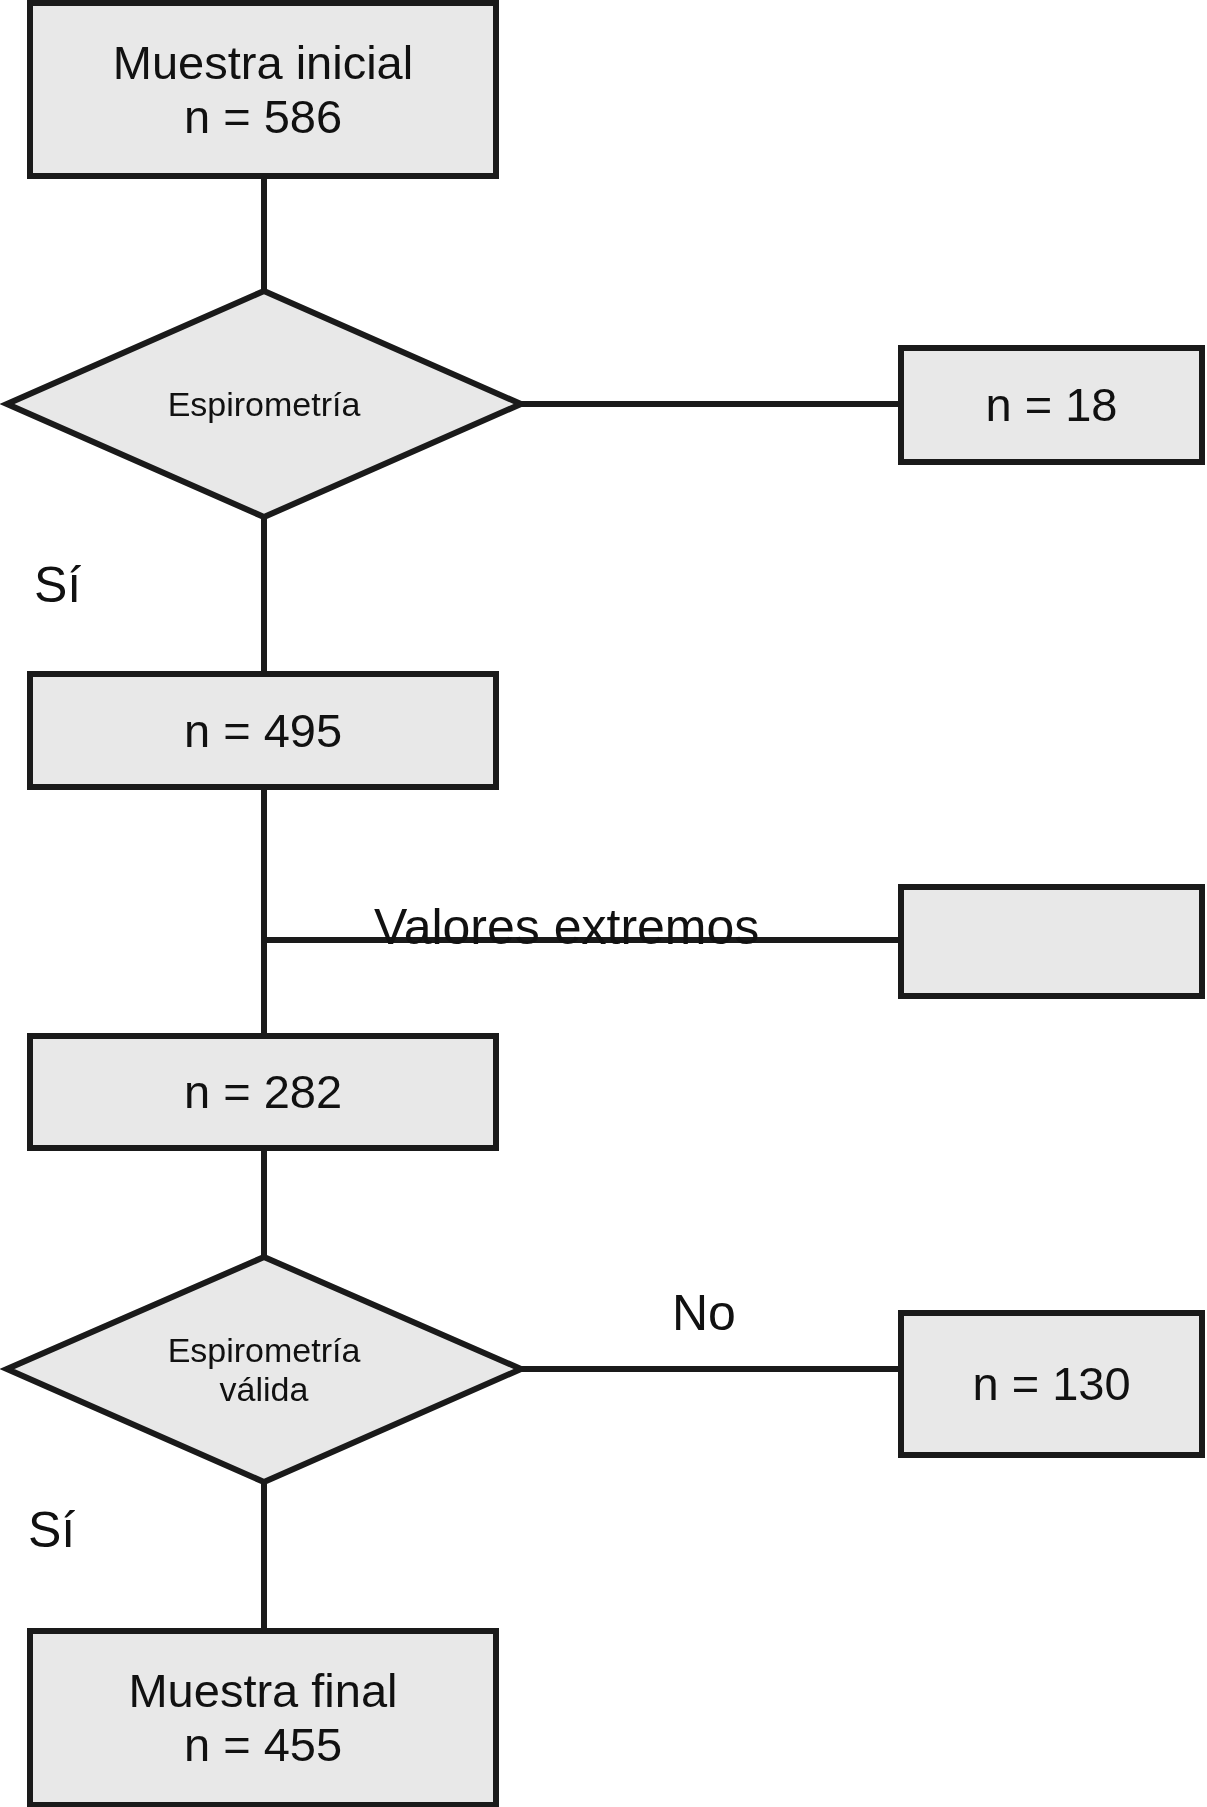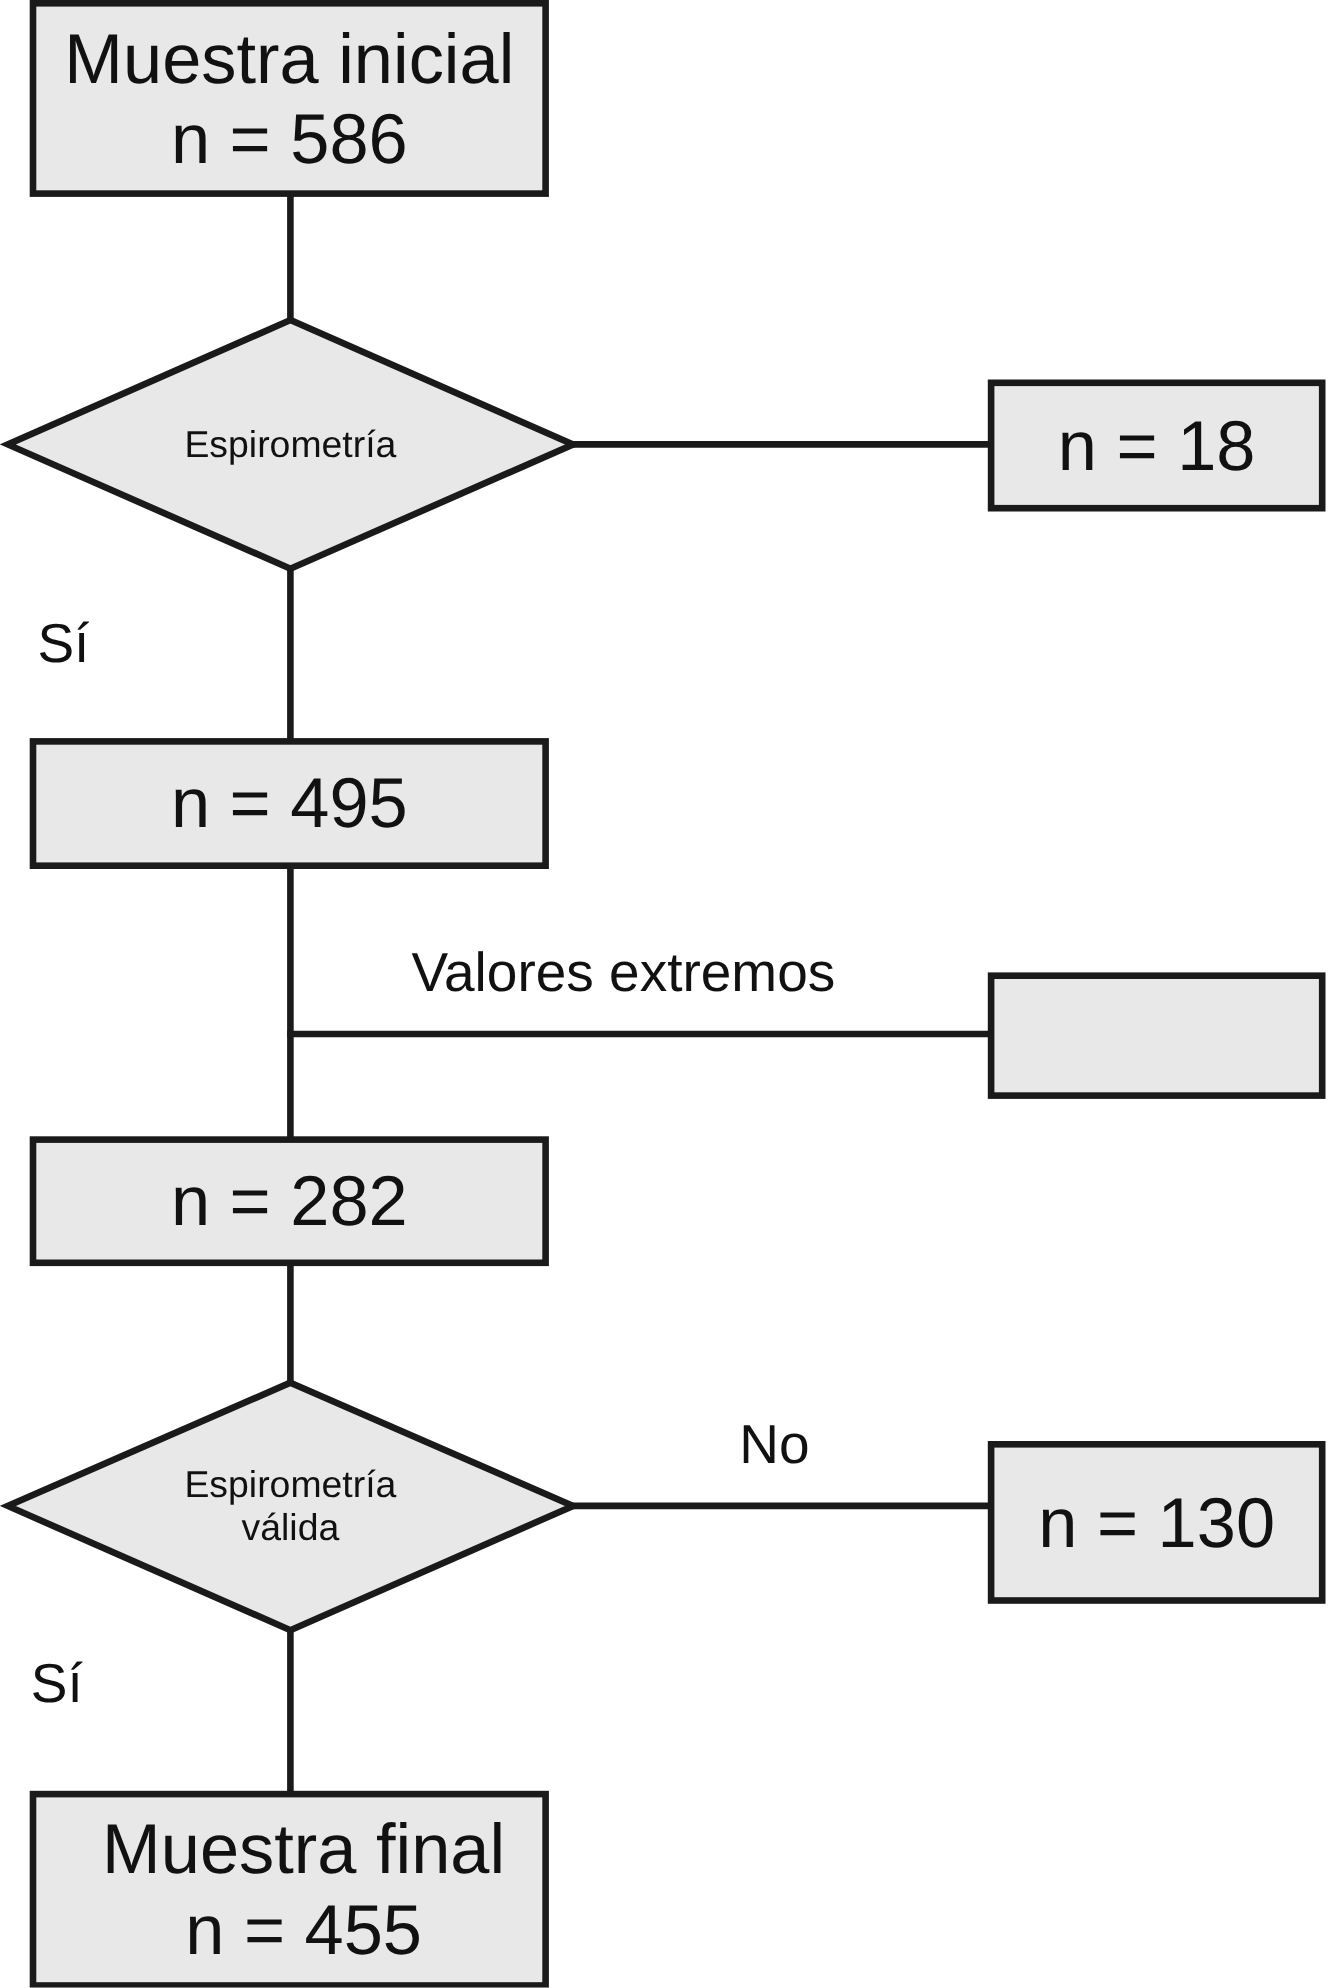--- a/index.html
+++ b/index.html
@@ -37,21 +37,21 @@
     line-height: 1.14;
     white-space: pre-line;
     pointer-events: none;
   }
   .edge-label {
     position: absolute;
     color: #111111;
     font-family: "Liberation Sans", sans-serif;
     white-space: nowrap;
   }
-  .fs-box { font-size: 64px; }
+  .fs-box { font-size: 47px; }
   .fs-diamond { font-size: 34px; }
   .fs-edge { font-size: 50px; }
 </style>
 </head>
 <body>
 
 <div id="flowchart">
 
   <svg id="flow-svg" viewBox="0 0 1207 1807">
 
@@ -90,38 +90,38 @@
   <div class="node-label fs-box" style="left:901px; top:348px; width:301px; height:114px;">
     <span>n = 18</span>
   </div>
 
   <div class="edge-label fs-edge" style="left:34px; top:556px;">Sí</div>
 
   <div class="node-label fs-box" style="left:30px; top:674px; width:466px; height:113px;">
     <span>n = 495</span>
   </div>
 
-  <div class="edge-label fs-edge" style="left:374px; top:855px;">Valores extremos</div>
+  <div class="edge-label fs-edge" style="left:374px; top:898px;">Valores extremos</div>
 
 
   <div class="node-label fs-box" style="left:30px; top:1036px; width:466px; height:112px;">
     <span>n = 282</span>
   </div>
 
   <div class="node-label fs-diamond" style="left:64px; top:1257px; width:400px; height:225px;">
     <span>Espirometría</span>
     <span>válida</span>
   </div>
 
   <div class="edge-label fs-edge" style="left:672px; top:1284px;">No</div>
 
   <div class="node-label fs-box" style="left:901px; top:1313px; width:301px; height:142px;">
     <span>n = 130</span>
   </div>
 
   <div class="edge-label fs-edge" style="left:28px; top:1501px;">Sí</div>
 
-  <div class="node-label fs-box" style="left:43px; top:1631px; width:466px; height:174px;">
+  <div class="node-label fs-box" style="left:30px; top:1631px; width:466px; height:174px;">
     <span>Muestra final</span>
     <span>n = 455</span>
   </div>
 
 </div>
 
 </body></html>

